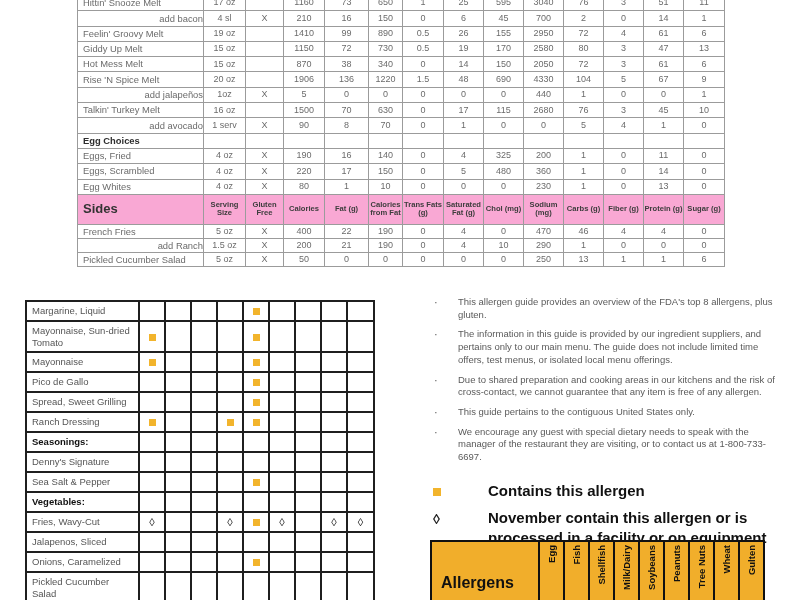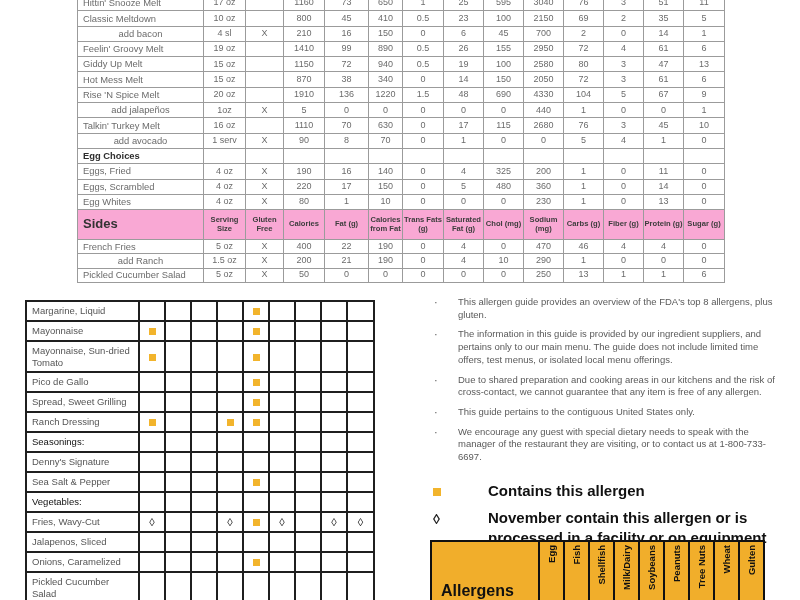--- a/index.html
+++ b/index.html
@@ -8,58 +8,58 @@
     font-family:"Liberation Sans", sans-serif;
   }
   
   table{border-collapse:collapse;table-layout:fixed;}
   .nutrition{position:absolute;left:77px;top:-5px;width:647px;}
   .nutrition td{
     border:1px solid #9b9b9b;font-size:9px;color:#6b6b6b;text-align:center;
     height:14.3px;padding:0;line-height:1.05;overflow:hidden;white-space:nowrap;
   }
   .nutrition td.name{text-align:left;padding-left:5px;font-size:9.4px;}
-  .nutrition tr.add td.name{text-align:center;padding-left:0;}
+  .nutrition tr.add td.name{text-align:right;padding-left:0;}
   .nutrition tr.section td.name{font-weight:bold;color:#2e2e2e;}
   .nutrition tr.header td{
     background:#f9a8d4;color:#3d3d3d;font-weight:bold;font-size:7.6px;
     height:29px;white-space:normal;line-height:1.15;vertical-align:middle;
   }
   .nutrition tr.header td.name{font-size:13px;color:#333;}
   .nutrition tr.sides td{height:13.2px;}
   
   .matrix{position:absolute;left:25px;top:300px;width:348px;}
   .matrix td{
     border:2px solid #1f1f1f;font-size:9.5px;color:#555;padding:0;
     text-align:center;height:16px;line-height:1.2;vertical-align:middle;
   }
   .matrix td.name{text-align:left;padding:1px 2px 1px 5px;overflow:hidden;}
   .matrix tr.two td{height:27px;}
-  .matrix tr.section td.name{font-weight:normal;color:#111;}
+  .matrix tr.section td.name{font-weight:bold;color:#111;}
   .sq{display:inline-block;width:7px;height:7px;background:#F2B42C;vertical-align:middle;}
   .dia{font-size:11px;color:#222;line-height:1;vertical-align:middle;}
   
   .notes{position:absolute;left:431px;top:296px;width:354px;}
   .note{display:flex;margin-bottom:7px;font-size:9.5px;color:#5a5a5a;line-height:1.34;}
   .note .b{width:24px;flex:none;padding-left:3px;font-size:11px;line-height:1.1;}
   
   .legend{position:absolute;left:433px;top:481px;width:358px;}
   .legend-row{display:flex;margin-bottom:7px;}
   .legend-sym{width:55px;flex:none;padding-top:1px;}
   .legend-sym .sq{width:8px;height:8px;}
   .legend-sym .dia{font-size:14px;font-weight:bold;}
   .legend-text{font-weight:bold;color:#111;font-size:15px;line-height:1.34;}
   
   .ah{position:absolute;left:430px;top:540px;display:flex;}
   .ah-title{
     width:110px;height:78px;box-sizing:border-box;background:#F1AE2B;
     border:2.5px solid #111;position:relative;
     font-weight:bold;font-size:16px;color:#111;
   }
-  .ah-title span{position:absolute;left:9px;top:40px;}
+  .ah-title span{position:absolute;left:9px;top:32px;}
   .ah-col{
     width:27.5px;height:78px;box-sizing:border-box;background:#F1AE2B;
     border:2.5px solid #111;margin-left:-2.5px;
     display:flex;justify-content:center;align-items:flex-start;
   }
   .ah-col span{
     writing-mode:vertical-rl;transform:rotate(180deg);
     font-weight:bold;font-size:9.5px;color:#111;margin-top:3px;
   }
 </style>
@@ -95,36 +95,20 @@
           <td>650</td>
           <td>1</td>
           <td>25</td>
           <td>595</td>
           <td>3040</td>
           <td>76</td>
           <td>3</td>
           <td>51</td>
           <td>11</td>
         </tr>
-        <tr class="item">
-          <td class="name">Classic Meltdown</td>
-          <td>10 oz</td>
-          <td></td>
-          <td>800</td>
-          <td>45</td>
-          <td>410</td>
-          <td>0.5</td>
-          <td>23</td>
-          <td>100</td>
-          <td>2150</td>
-          <td>69</td>
-          <td>2</td>
-          <td>35</td>
-          <td>5</td>
-        </tr>
         <tr class="add">
           <td class="name">add bacon</td>
           <td>4 sl</td>
           <td>X</td>
           <td>210</td>
           <td>16</td>
           <td>150</td>
           <td>0</td>
           <td>6</td>
           <td>45</td>
@@ -149,24 +133,24 @@
           <td>4</td>
           <td>61</td>
           <td>6</td>
         </tr>
         <tr class="item">
           <td class="name">Giddy Up Melt</td>
           <td>15 oz</td>
           <td></td>
           <td>1150</td>
           <td>72</td>
-          <td>940</td>
+          <td>730</td>
           <td>0.5</td>
           <td>19</td>
-          <td>100</td>
+          <td>170</td>
           <td>2580</td>
           <td>80</td>
           <td>3</td>
           <td>47</td>
           <td>13</td>
         </tr>
         <tr class="item">
           <td class="name">Hot Mess Melt</td>
           <td>15 oz</td>
           <td></td>
@@ -179,21 +163,21 @@
           <td>2050</td>
           <td>72</td>
           <td>3</td>
           <td>61</td>
           <td>6</td>
         </tr>
         <tr class="item">
           <td class="name">Rise 'N Spice Melt</td>
           <td>20 oz</td>
           <td></td>
-          <td>1910</td>
+          <td>1906</td>
           <td>136</td>
           <td>1220</td>
           <td>1.5</td>
           <td>48</td>
           <td>690</td>
           <td>4330</td>
           <td>104</td>
           <td>5</td>
           <td>67</td>
           <td>9</td>
@@ -211,21 +195,21 @@
           <td>440</td>
           <td>1</td>
           <td>0</td>
           <td>0</td>
           <td>1</td>
         </tr>
         <tr class="item">
           <td class="name">Talkin' Turkey Melt</td>
           <td>16 oz</td>
           <td></td>
-          <td>1110</td>
+          <td>1500</td>
           <td>70</td>
           <td>630</td>
           <td>0</td>
           <td>17</td>
           <td>115</td>
           <td>2680</td>
           <td>76</td>
           <td>3</td>
           <td>45</td>
           <td>10</td>
@@ -396,34 +380,34 @@
           <td></td>
           <td></td>
           <td></td>
           <td></td>
           <td><span class="sq"></span></td>
           <td></td>
           <td></td>
           <td></td>
           <td></td>
         </tr>
-        <tr class="item">
-          <td class="name">Mayonnaise</td>
-          <td><span class="sq"></span></td>
-          <td></td>
-          <td></td>
-          <td></td>
-          <td><span class="sq"></span></td>
-          <td></td>
-          <td></td>
-          <td></td>
-          <td></td>
-        </tr>
         <tr class="item two">
           <td class="name">Mayonnaise, Sun-dried Tomato</td>
+          <td><span class="sq"></span></td>
+          <td></td>
+          <td></td>
+          <td></td>
+          <td><span class="sq"></span></td>
+          <td></td>
+          <td></td>
+          <td></td>
+          <td></td>
+        </tr>
+        <tr class="item">
+          <td class="name">Mayonnaise</td>
           <td><span class="sq"></span></td>
           <td></td>
           <td></td>
           <td></td>
           <td><span class="sq"></span></td>
           <td></td>
           <td></td>
           <td></td>
           <td></td>
         </tr>

